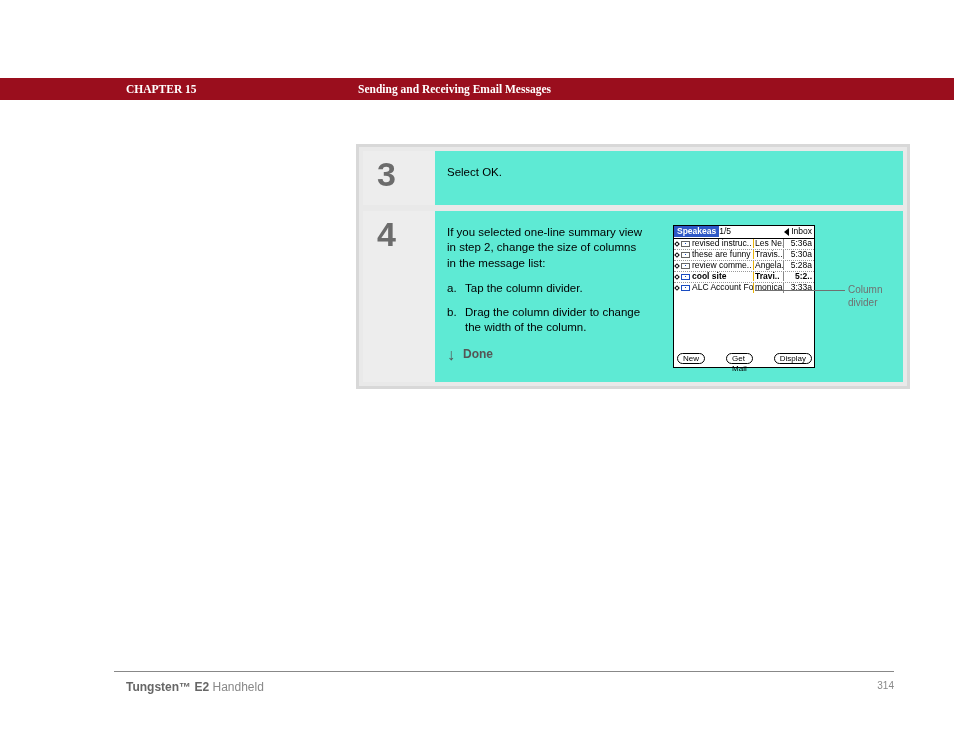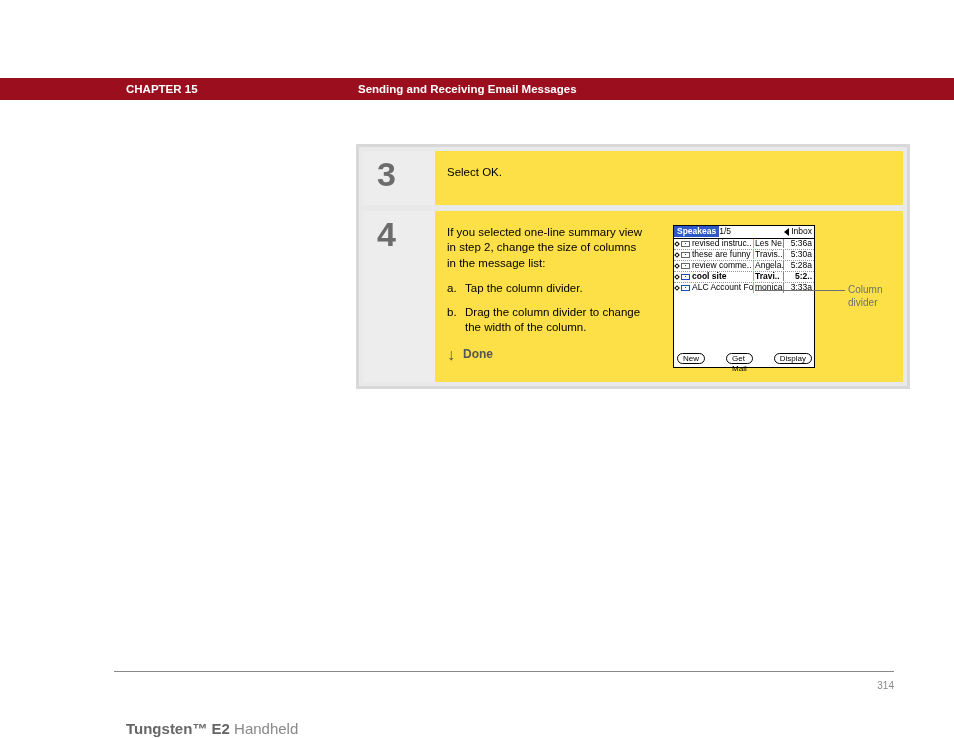--- a/index.html
+++ b/index.html
@@ -16,20 +16,21 @@
     top: 78px;
     left: 0;
     width: 100%;
     height: 22px;
     background: #9a0e1d;
     display: flex;
     align-items: center;
     color: #fff;
     font-weight: bold;
     font-size: 11.5px;
+    font-family: Liberation Serif, serif;
   }
   .header-chapter { position: absolute; left: 126px; }
   .header-title   { position: absolute; left: 358px; }
 
   .content-card {
     position: absolute;
     top: 144px;
     left: 356px;
     width: 554px;
     background: #e9e9e9;
@@ -43,21 +44,21 @@
     flex: 0 0 72px;
     background: #ededed;
     padding: 6px 0 6px 14px;
     font-size: 34px;
     font-weight: bold;
     color: #6c6c6c;
     line-height: 1;
   }
   .step-body-cell {
     flex: 1;
-    background: #fde047;
+    background: #5eead4;
     padding: 14px 12px 14px 12px;
     font-size: 11.5px;
     line-height: 1.35;
     display: flex;
     align-items: flex-start;
   }
   .step-text-col { width: 198px; flex: 0 0 198px; }
   .step-text-col p { margin-bottom: 10px; }
   .sub-list { margin: 0; padding: 0; list-style: none; }
   .sub-list li { display: flex; margin-bottom: 8px; }
@@ -170,22 +171,22 @@
   .foot-rule {
     position: absolute;
     left: 114px;
     width: 780px;
     top: 671px;
     border-top: 1px solid #888;
   }
   .foot-left {
     position: absolute;
     left: 126px;
-    top: 720px;
-    font-size: 15px;
+    top: 680px;
+    font-size: 12px;
     color: #888;
   }
   .foot-left b { color: #666; }
   .foot-right {
     position: absolute;
     right: 60px;
     top: 680px;
     font-size: 10px;
     color: #888;
   }

